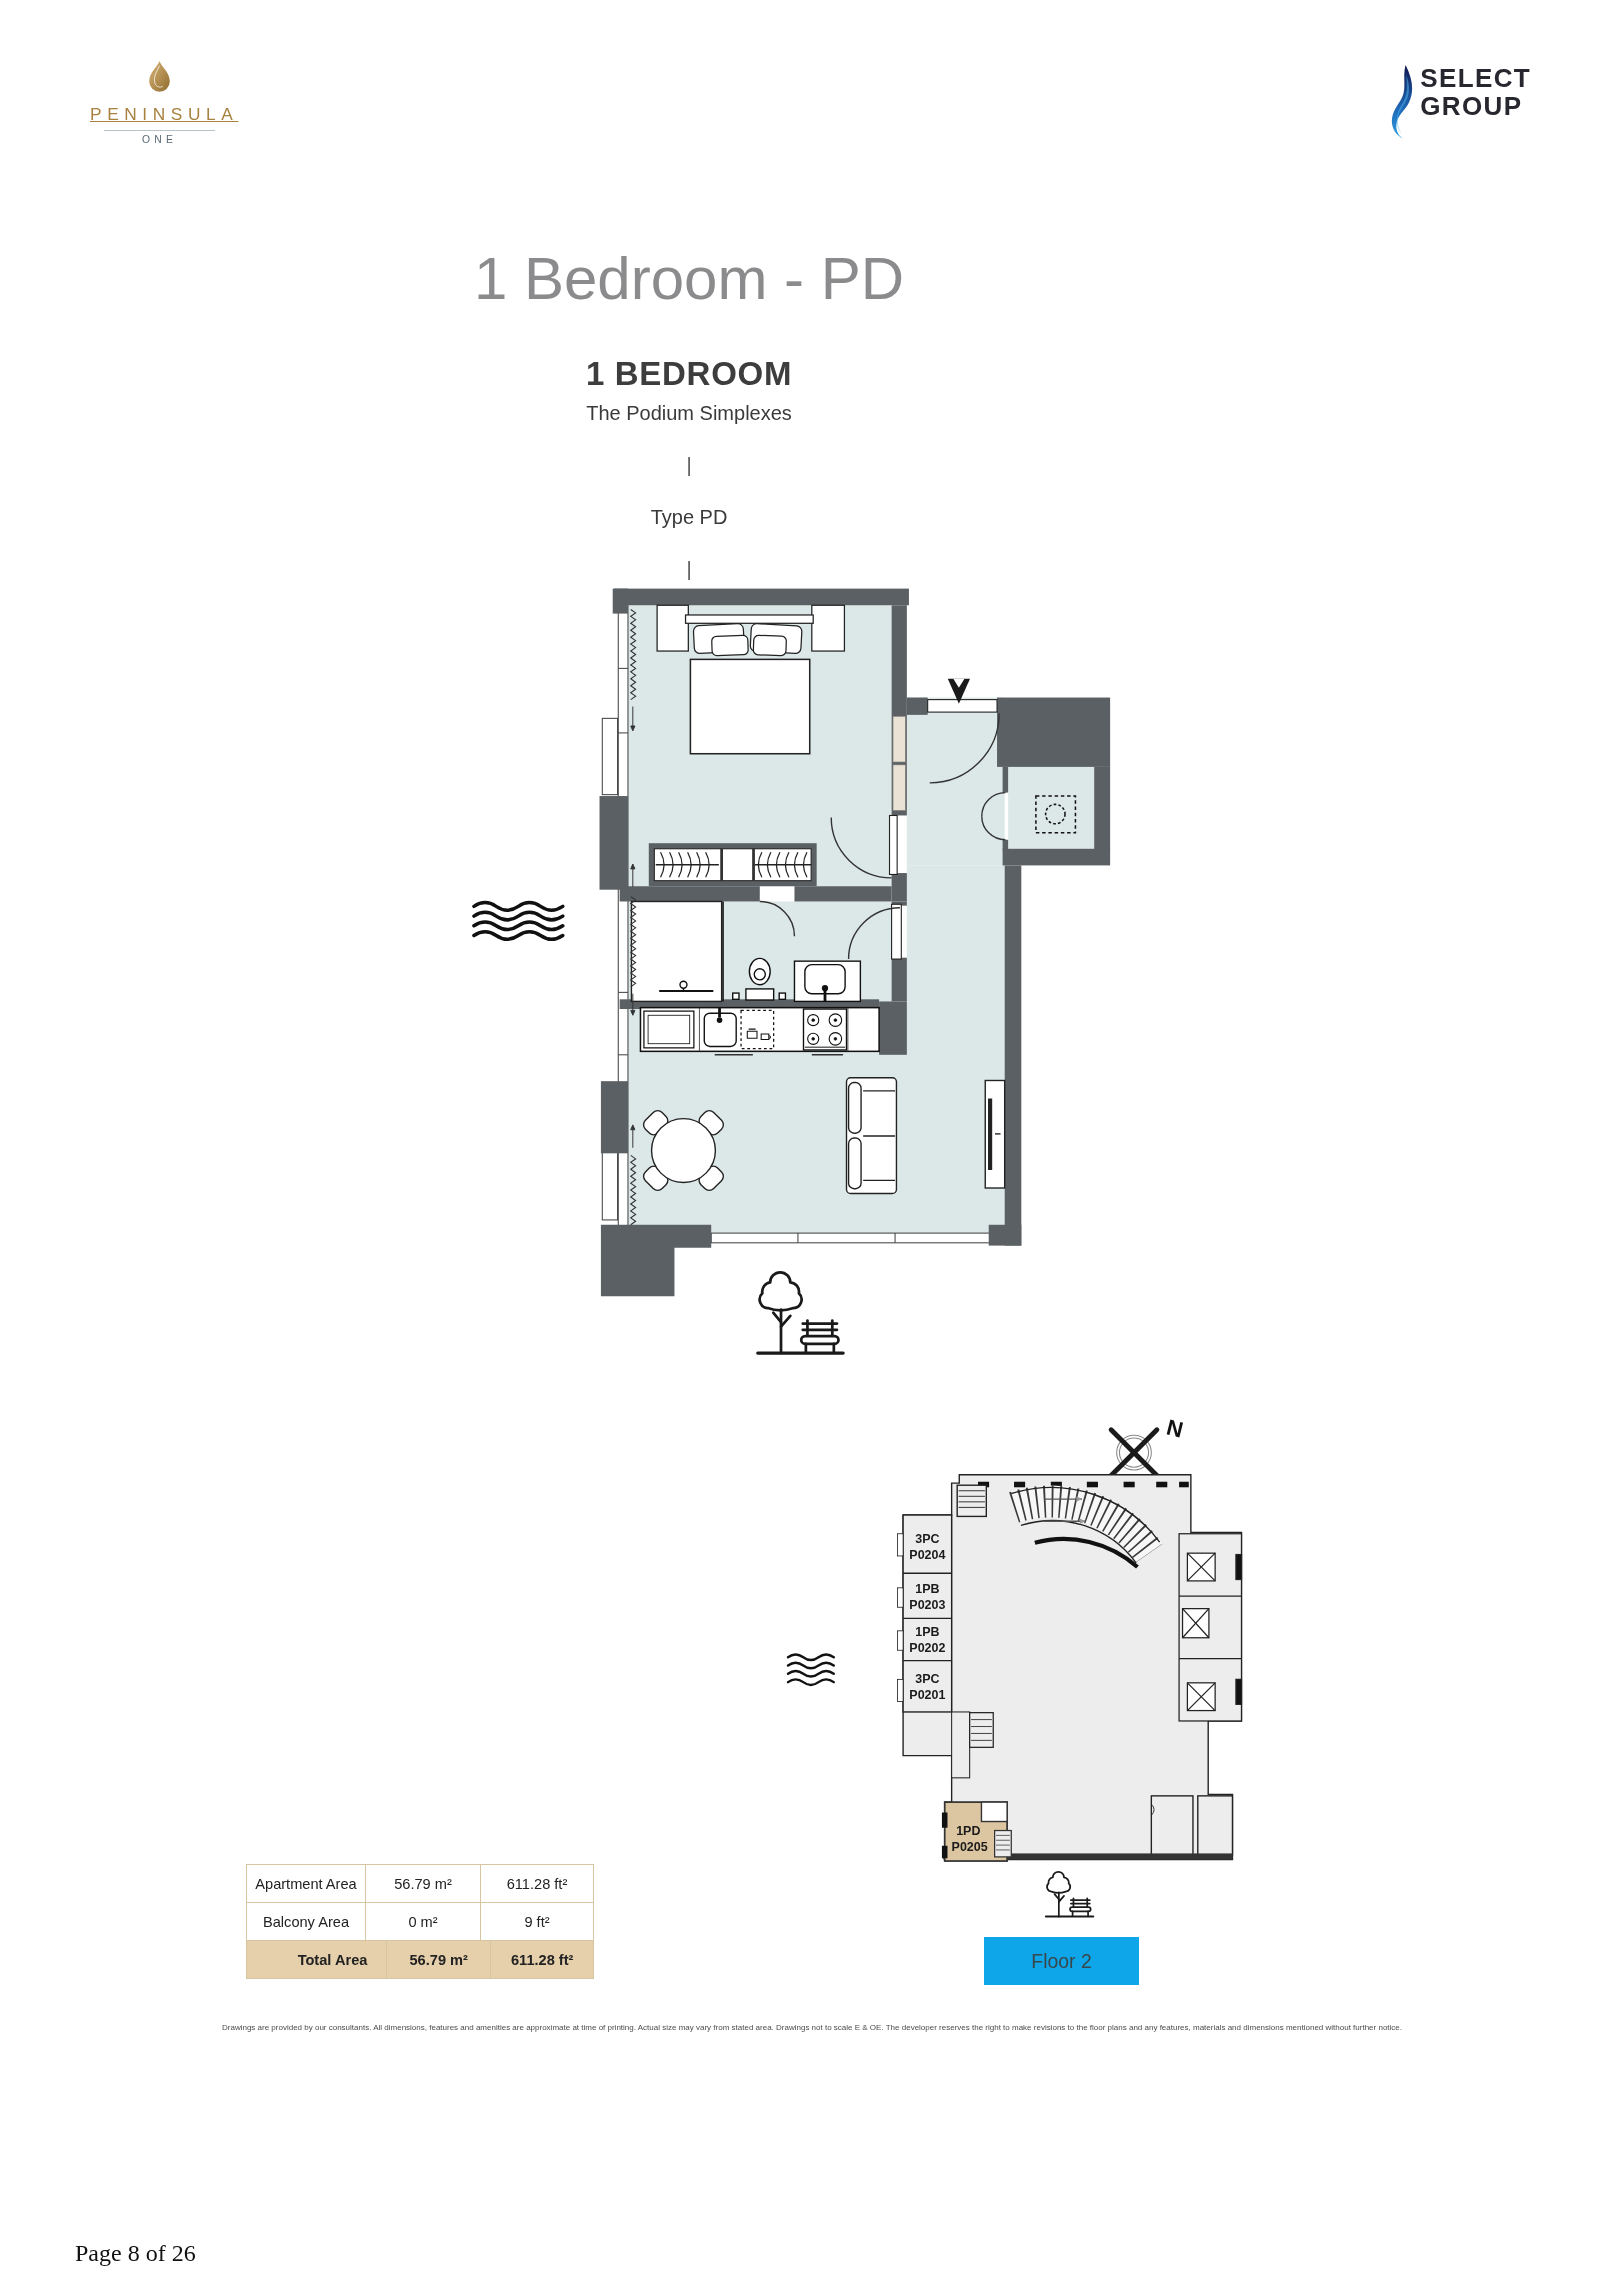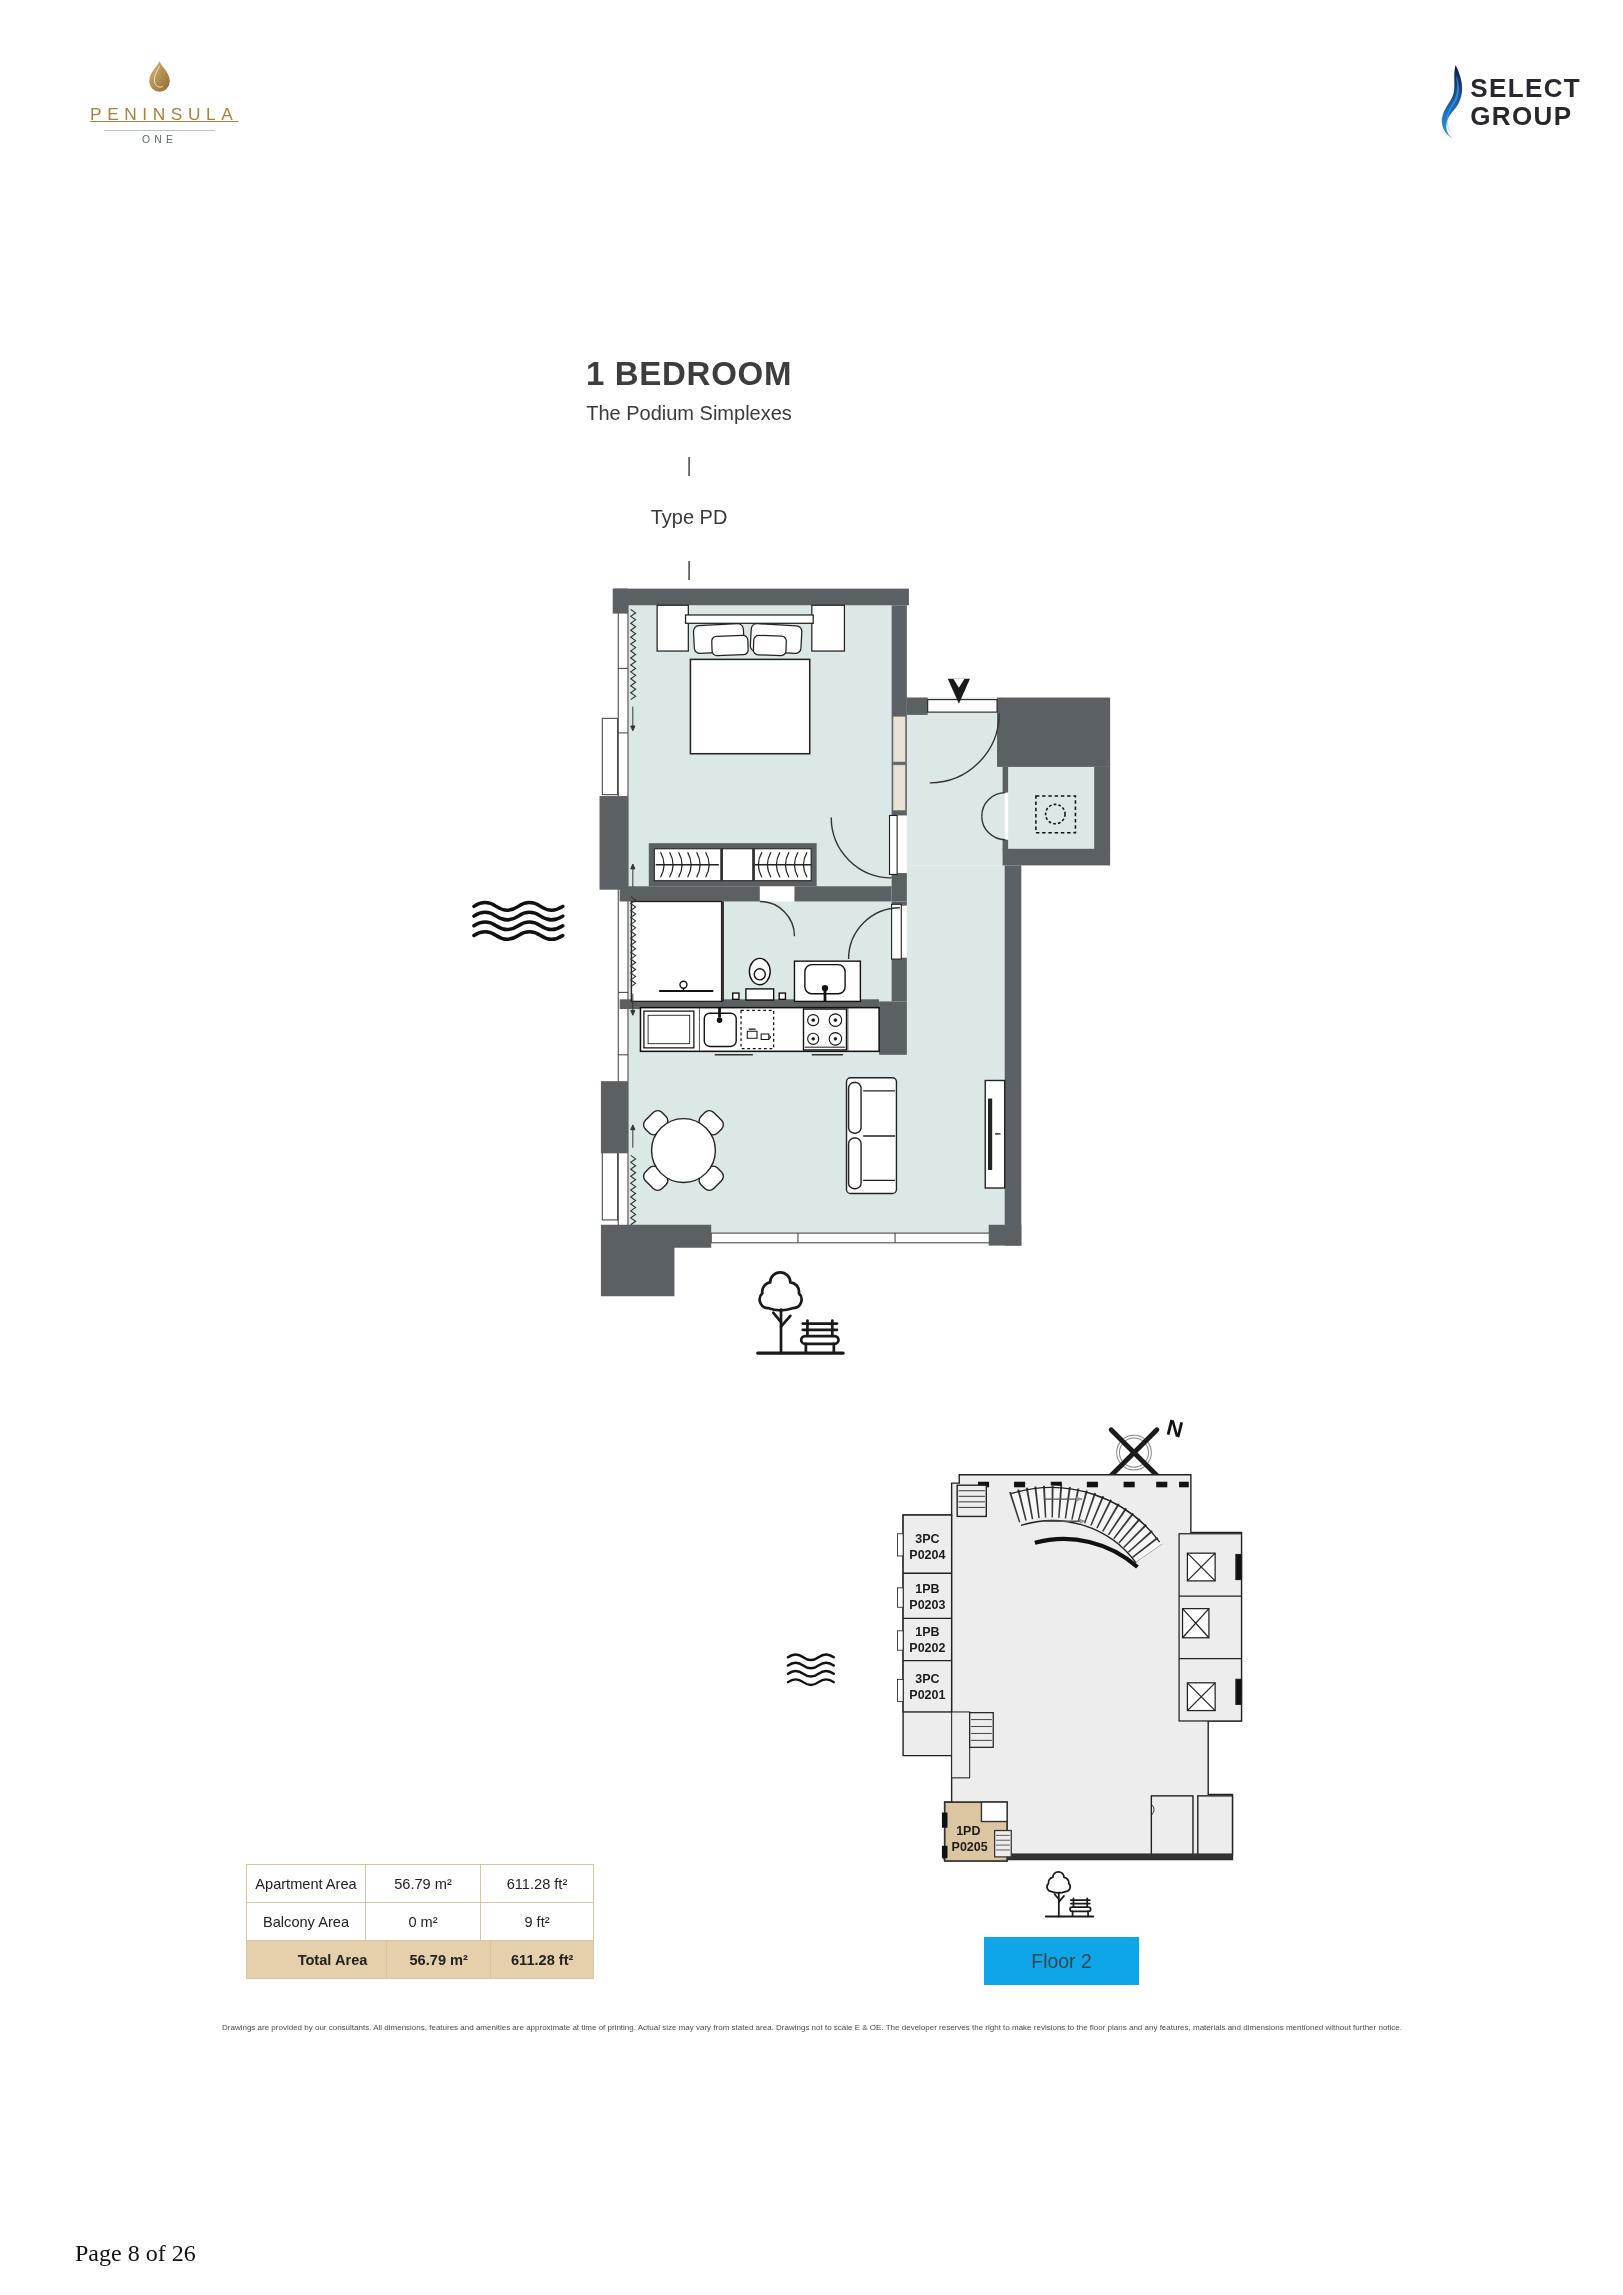--- a/index.html
+++ b/index.html
@@ -4,21 +4,21 @@
 <style>
   html,body{margin:0;padding:0;background:#ffffff;}
   .page{position:relative;width:1623px;height:2295px;background:#fff;overflow:hidden;
         font-family:"Liberation Sans",sans-serif;color:#222;}
   .abs{position:absolute;}
   
   .pen-logo{left:90px;top:61px;width:139px;text-align:center;}
   .pen-name{display:block;margin-top:4.2px;font-size:17.3px;letter-spacing:5.6px;color:#a8813e;font-weight:400;text-decoration:underline;}
   .pen-rule{width:111px;height:0.7px;background:#b7c3c8;margin:4.9px auto 3.5px auto;}
   .pen-sub{display:block;font-size:10.4px;letter-spacing:4.2px;color:#5a6b75;}
-  .sel-logo{left:1441px;top:65px;display:flex;align-items:center;}
+  .sel-logo{left:1391px;top:65px;display:flex;align-items:flex-start;}
   .sel-text{margin-left:4.2px;line-height:1;color:#27272f;font-weight:bold;}
   .sel-l1,.sel-l2{display:block;font-size:26px;letter-spacing:1.4px;}
   .sel-l2{margin-top:2.1px;}
   
   .title{left:689px;top:244px;transform:translateX(-50%);font-size:60px;font-weight:400;color:#8b8b8d;white-space:nowrap;margin:0;}
   .subheading{left:689px;top:355px;transform:translateX(-50%);font-size:33px;font-weight:bold;color:#3d3d3d;letter-spacing:0.7px;white-space:nowrap;}
   .metaline{left:689px;top:402px;transform:translateX(-50%);font-size:20px;color:#3a3a3a;white-space:nowrap;display:flex;gap:29px;align-items:center;flex-direction:column;}
   .metaline .sep{color:#555;}
   
   .area-table{left:246px;top:1864px;width:346px;border:0.7px solid #d5c5a0;border-collapse:collapse;}
@@ -69,20 +69,21 @@
         </defs>
       <path d="M20,0 C30,20 32,36 25,52 C20,64 8,70 7,84 C6,93 11,100 17,104 C5,98 -1,87 1,74 C3,60 14,52 17,40 C20,27 16,14 20,0 Z" fill="url(#blueGrad)"></path>
       <path d="M21,14 C26,28 26,40 21,50 C17,58 10,64 9,76 C8,85 12,94 16,99 C10,92 6,84 8,72 C10,60 19,52 21,40 C23,30 21,22 21,14 Z" fill="#4db5ef" opacity="0.55"></path>
     </svg>
     <div class="sel-text">
       <span class="sel-l1">SELECT</span>
       <span class="sel-l2">GROUP</span>
     </div>
   </div>
 
+  <h1 class="abs title">1 Bedroom - PD</h1>
   <div class="abs subheading">1 BEDROOM</div>
   <div class="abs metaline">
     <span>The Podium Simplexes</span>
     <span class="sep">|</span>
     <span>Type PD</span>
     <span class="sep">|</span>
     <span>Page P0205</span>
   </div>
 
   <svg class="abs" style="left:458px;top:569px" width="666" height="819" viewBox="660 820 960 1180">

